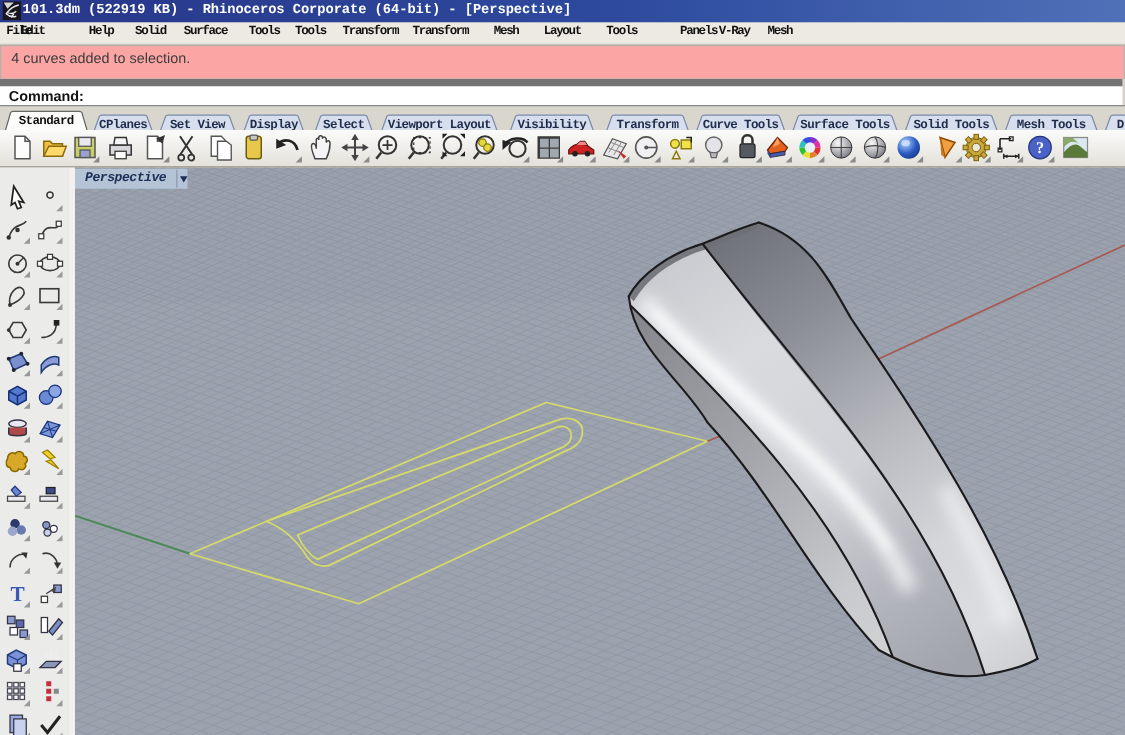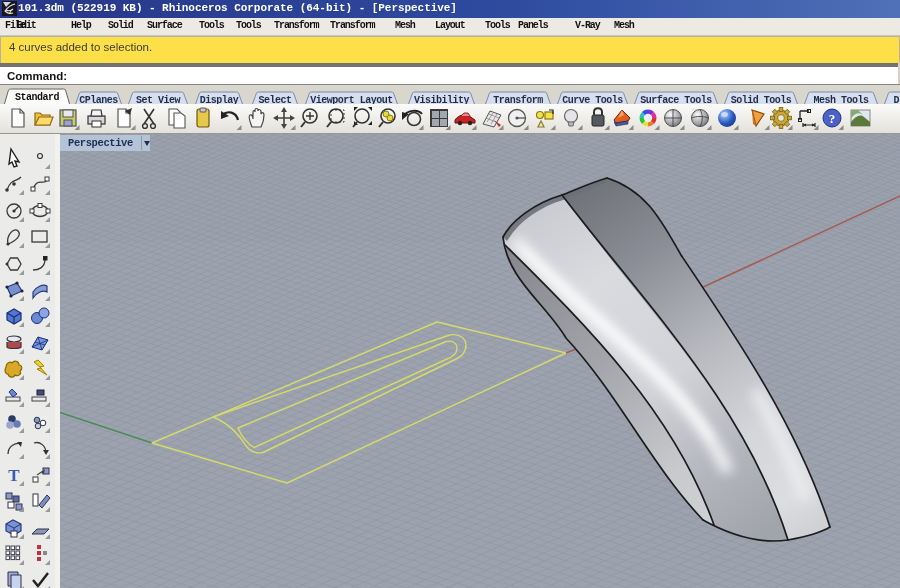--- a/index.html
+++ b/index.html
@@ -4,36 +4,36 @@
  font-family:"Liberation Sans",sans-serif;}
 #page{position:relative;width:900px;height:588px;}
 #titlebar{position:absolute;left:0;top:0;width:900px;height:18px;
  background:linear-gradient(90deg,#283689,#2d4a9e 55%,#5070b8);color:#fff;}
 #titletext{position:absolute;left:18px;top:2px;color:#fff;font-family:"Liberation Mono",monospace;
  font-weight:bold;font-size:11px;letter-spacing:-0.05px;white-space:pre;}
 #menubar{position:absolute;left:0;top:18px;width:900px;height:17px;background:#edeae3;
  border-bottom:1px solid #c8c5bc;}
 .menuitem{position:absolute;top:2px;font-family:"Liberation Mono",monospace;font-weight:bold;
  font-size:10px;letter-spacing:-1.05px;color:#111;}
-#hist{position:absolute;left:0;top:36px;width:898px;height:26px;background:#fde047;
+#hist{position:absolute;left:0;top:36px;width:898px;height:26px;background:#fca5a5;
  border:1px solid #b4b1a8;border-width:1px 1px 0 1px;}
 #hist span{position:absolute;left:8px;top:4px;font-size:11.5px;color:#3c3c3c;}
 #cmd{position:absolute;left:0;top:63px;width:898px;height:21px;background:#fff;
- border-top:4px solid #737373;}
+ border-top:6px solid #737373;}
 #cmd span{position:absolute;left:7px;top:3px;font-size:11.5px;font-weight:bold;color:#111;}
 #tabrow{position:absolute;left:0;top:84px;width:900px;height:20px;background:#d9d6cd;
  border-top:1px solid #888;}
 
 #toolbar{position:absolute;left:0;top:104px;width:900px;height:29px;
  background:linear-gradient(#fbfbfa,#e3e1da);border-bottom:1px solid #9a978e;}
 #sidebar{position:absolute;left:0;top:134px;width:55px;height:454px;background:#ebebea;}
 #sidestrip{position:absolute;left:55px;top:134px;width:5px;height:454px;background:#f2f1ee;}
 #vplabel{position:absolute;left:60px;top:135px;width:90px;height:16px;background:#b4c3d6;}
 #vplabel .t{position:absolute;left:8px;top:2px;font-family:"Liberation Mono",monospace;
- font-weight:bold;font-size:10.5px;letter-spacing:-0.4px;color:#1c2f55;}
+ font-weight:bold;font-size:10.5px;letter-spacing:-0.4px;color:#1c2f55;font-style:italic;}
 #vplabel .sep{position:absolute;left:81px;top:1px;width:1px;height:14px;background:#8a99ae;}
 #vplabel .arr{position:absolute;left:84px;top:6px;width:0;height:0;
  border-left:3.5px solid transparent;border-right:3.5px solid transparent;border-top:5px solid #1c2f55;}
 </style></head><body>
 <div id="page">
 
 <svg width="900" height="588" style="position:absolute;left:0;top:0">
 <defs>
 <clipPath id="vp">
           <rect x="60" y="134" width="840" height="454"></rect>
@@ -713,21 +713,21 @@
       <span class="menuitem" style="left:71px">Help</span>
       <span class="menuitem" style="left:108px">Solid</span>
       <span class="menuitem" style="left:147px">Surface</span>
       <span class="menuitem" style="left:199px">Tools</span>
       <span class="menuitem" style="left:236px">Tools</span>
       <span class="menuitem" style="left:274px">Transform</span>
       <span class="menuitem" style="left:330px">Transform</span>
       <span class="menuitem" style="left:395px">Mesh</span>
       <span class="menuitem" style="left:435px">Layout</span>
       <span class="menuitem" style="left:485px">Tools</span>
-      <span class="menuitem" style="left:518px">Panels</span>
+      <span class="menuitem" style="left:544px">Panels</span>
       <span class="menuitem" style="left:575px">V-Ray</span>
       <span class="menuitem" style="left:614px">Mesh</span>
     </div>
 <div id="hist">
       <span>4 curves added to selection.</span>
     </div>
 <div id="cmd">
       <span>Command:</span>
     </div>
 <div id="tabrow">

